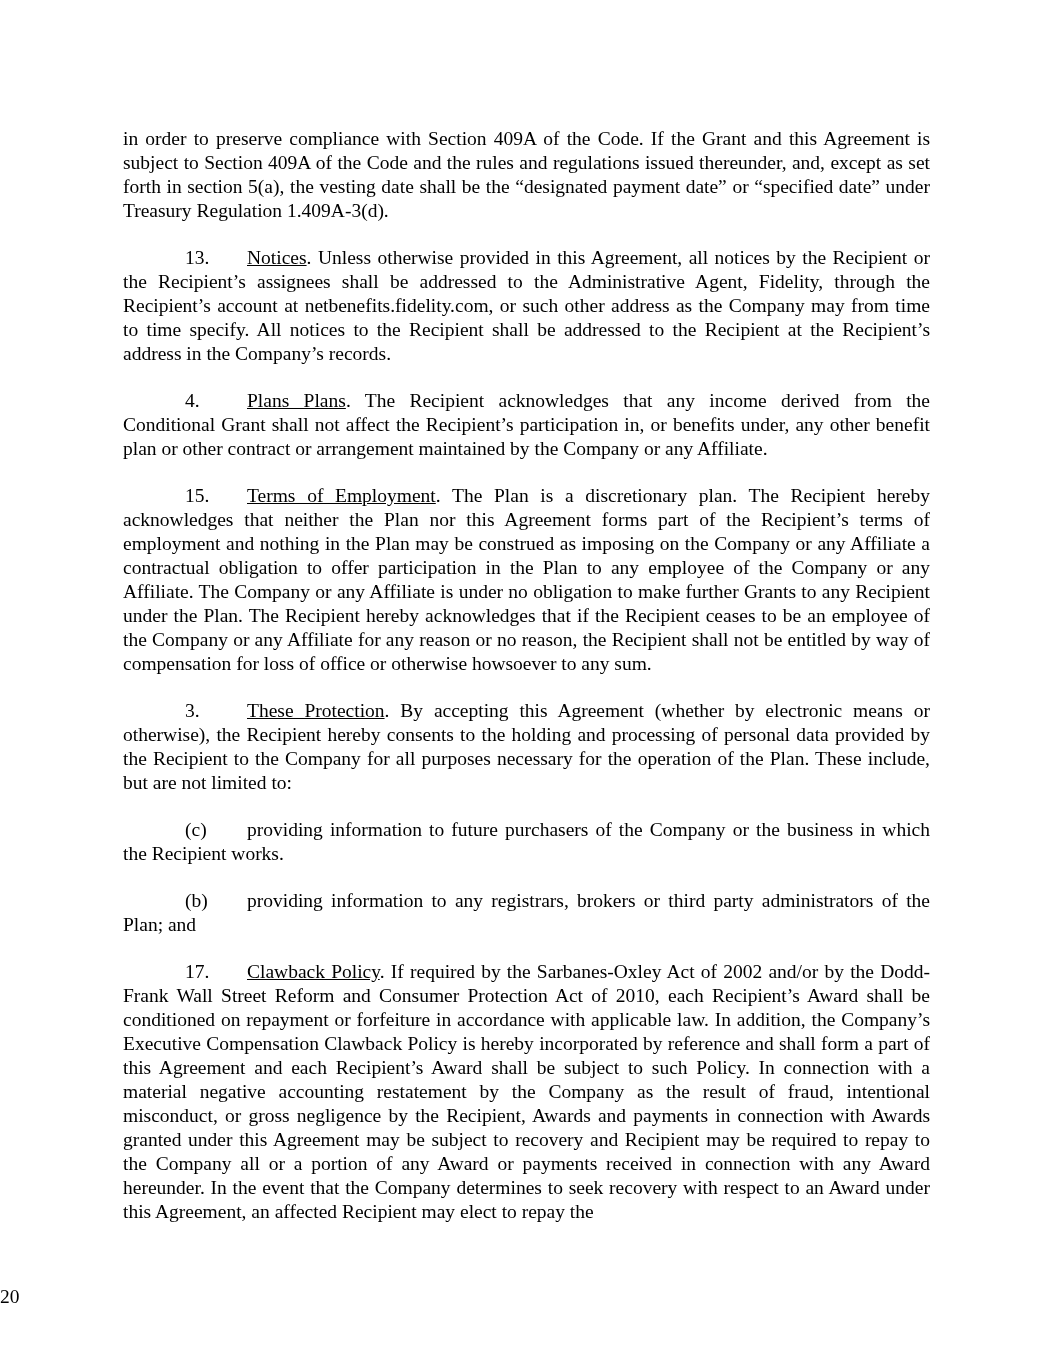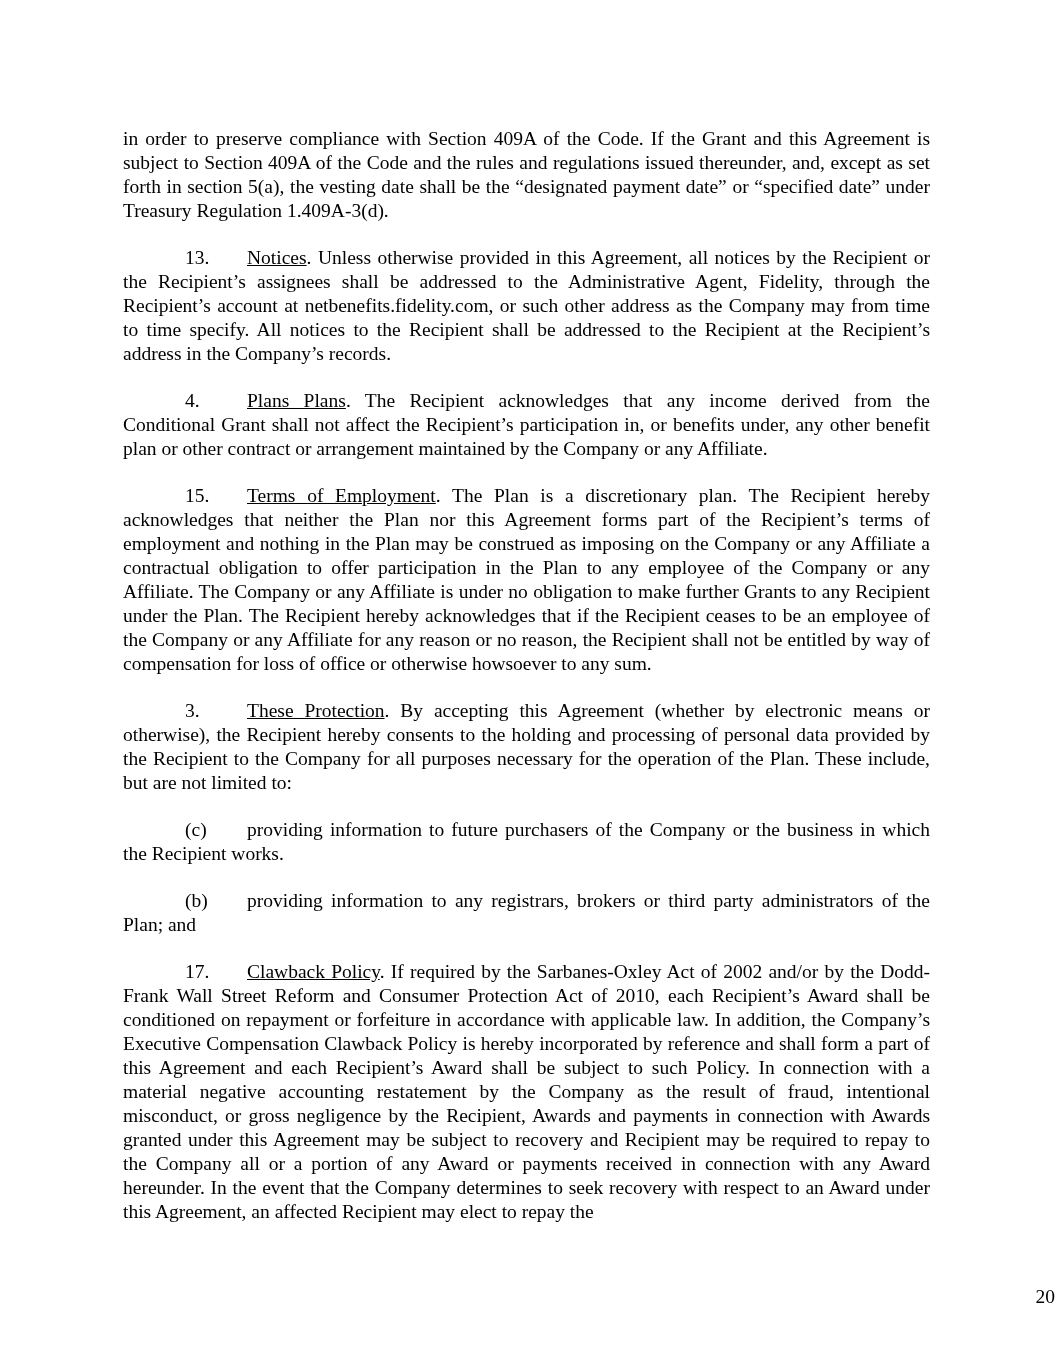--- a/index.html
+++ b/index.html
@@ -34,21 +34,21 @@
     text-indent: 0;
   }
   .heading {
     text-decoration: underline;
   }
   .page-number {
     position: absolute;
     bottom: 56px;
     left: 0;
     width: 100%;
-    text-align: right;
+    text-align: left;
     text-indent: 0;
     margin-top: 36px;
   }
 </style>
 </head>
 <body>
 
 <div class="page">
 
   <p class="para">

